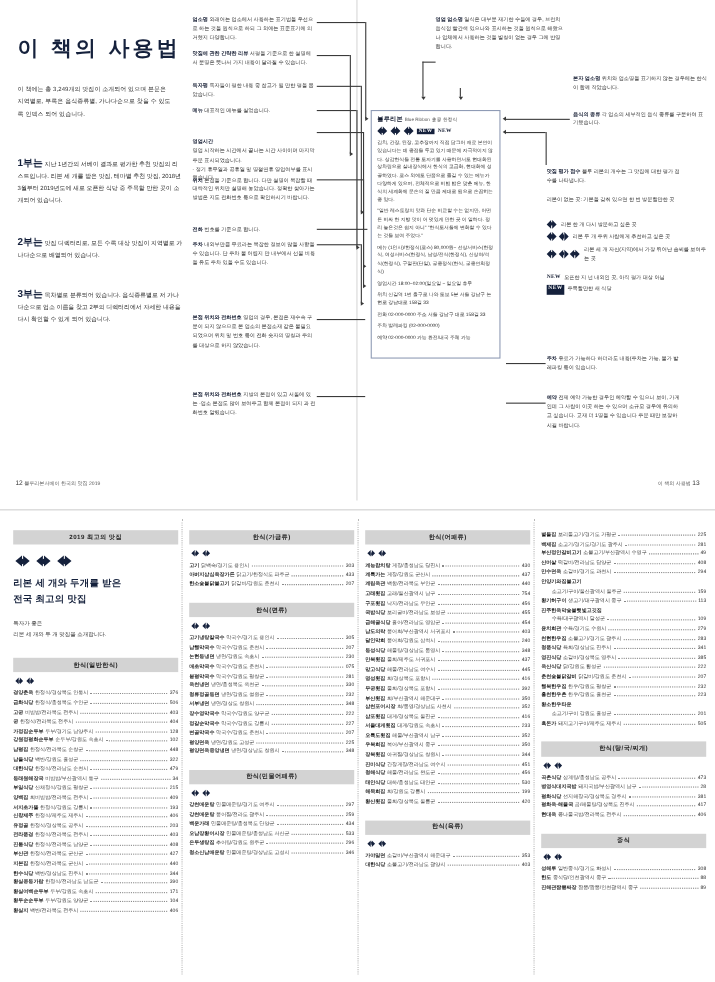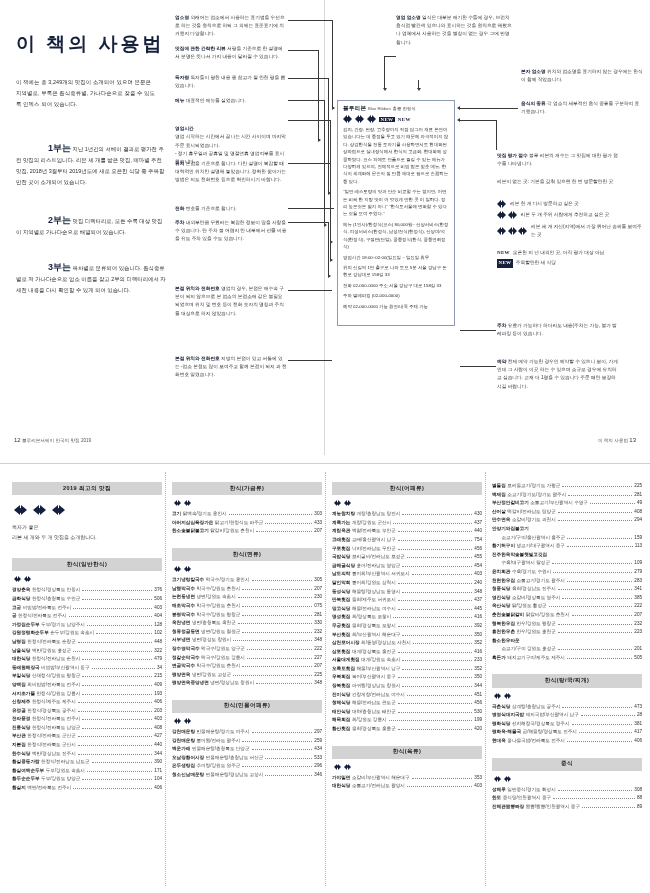--- a/index.html
+++ b/index.html
@@ -5,21 +5,21 @@
   html,body{margin:0;padding:0;background:#ffffff;}
   body{width:650px;height:893px;font-family:"Liberation Sans","DejaVu Sans",sans-serif;color:#1a1a1a;position:relative;overflow:hidden;}
 
   
   #spread-top{position:absolute;left:0;top:0;width:650px;height:455px;background:#ffffff;}
   #spread-top .gutter{position:absolute;left:324px;top:0;width:1px;height:455px;background:#d8d8d8;}
 
   .page-title{position:absolute;left:16px;top:18px;font-size:19px;font-weight:700;letter-spacing:3px;color:#15213c;}
   .intro-para{position:absolute;left:16px;top:72px;width:140px;font-size:5.4px;line-height:11px;color:#2b2b2b;letter-spacing:.1px;}
   .part-block{position:absolute;left:16px;width:150px;font-size:5.4px;line-height:11px;color:#2b2b2b;}
-  .part-block .pnum{font-size:9px;font-weight:700;color:#15213c;letter-spacing:0px;margin-left:32px;}
+  .part-block .pnum{font-size:9px;font-weight:700;color:#15213c;letter-spacing:0px;}
   #part1{top:143px;}
   #part2{top:215px;}
   #part3{top:262px;}
 
   
   .anno{position:absolute;font-size:4.7px;line-height:8.2px;color:#2b2b2b;letter-spacing:0px;}
   .anno b{color:#10182e;font-weight:700;}
   .col-a{width:112px;}
   .col-c{width:118px;}
   .col-d{width:122px;}
@@ -339,20 +339,22 @@
       <span class="ribbon rib-lg">
           <i></i>
         </span>
       <span class="ribbon rib-lg">
           <i></i>
         </span>
       <span class="ribbon rib-lg">
           <i></i>
         </span>
     </div>
+    <div class="hero-title" style="white-space:pre-line;">리본 세 개와 두개를 받은
+전국 최고의 맛집</div>
     <div class="hero-sub" style="white-space:pre-line;">독자가 좋은
 리본 세 개와 두 개 맛집을 소개합니다.</div>
     <div class="sec-head">한식(일반한식)</div>
     <div class="sec-ribs">
       <span class="ribbon">
           <i></i>
         </span>
       <span class="ribbon">
           <i></i>
         </span>

